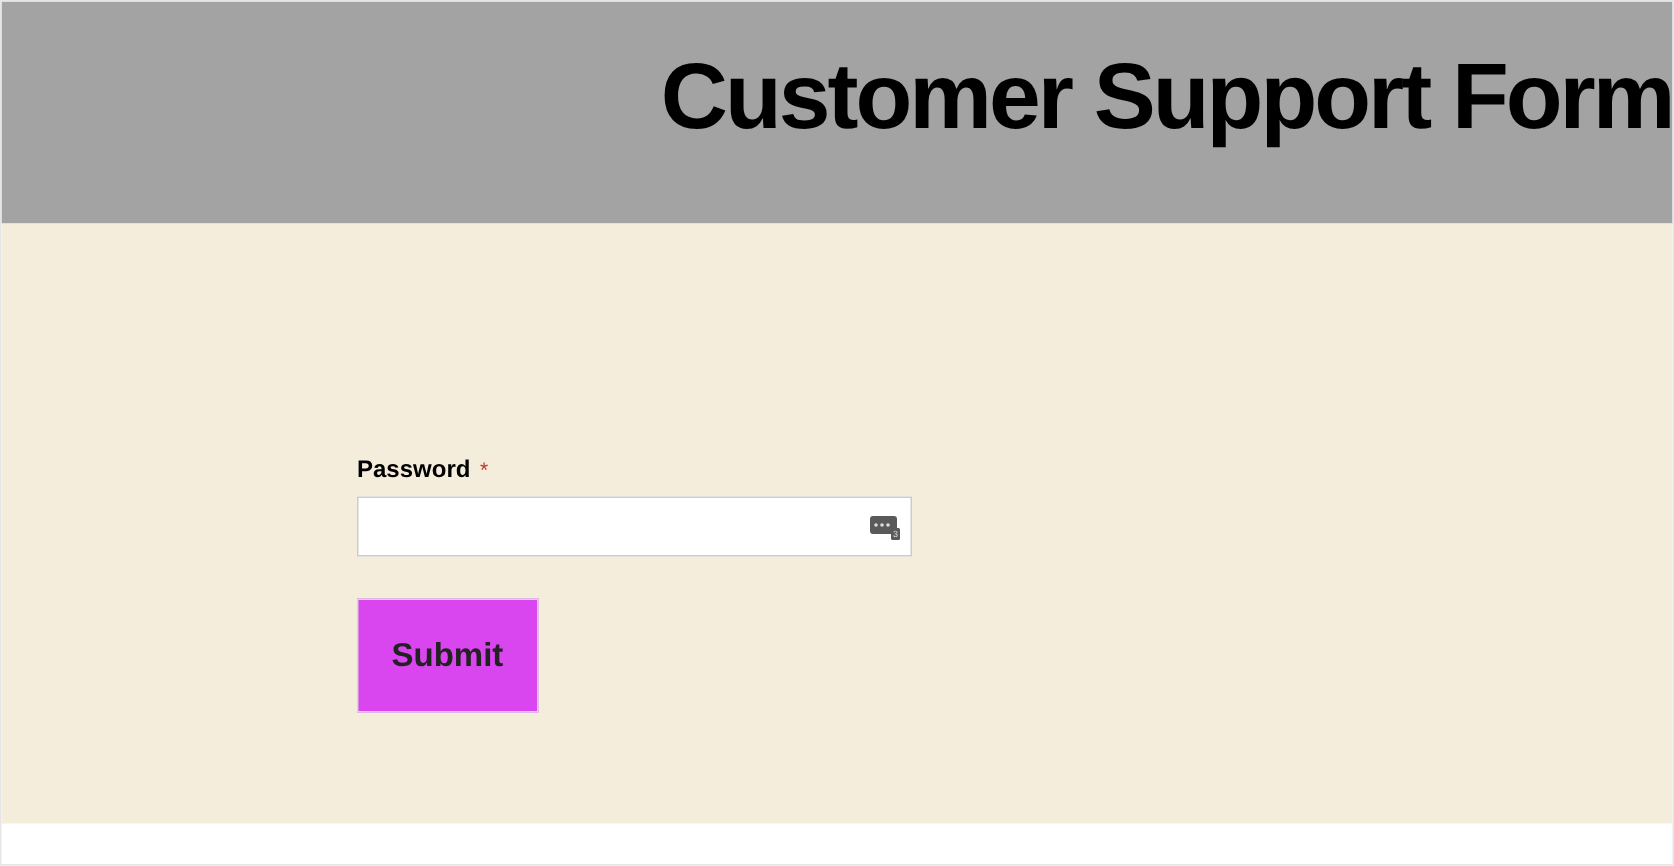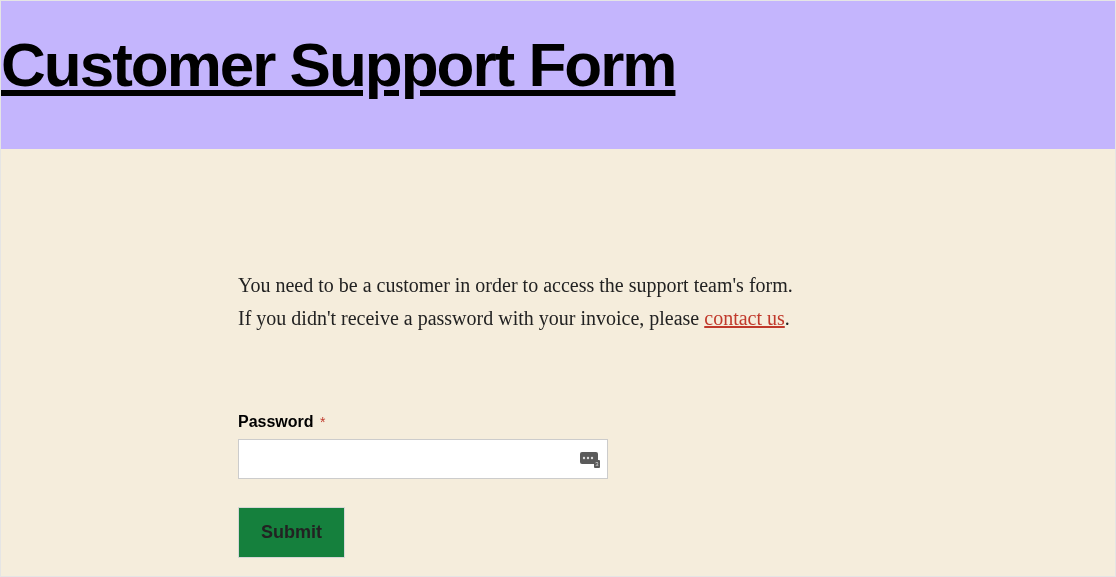--- a/index.html
+++ b/index.html
@@ -9,24 +9,23 @@
     }
     body {
       font-family: Georgia, 'Times New Roman', serif;
       background: #fff;
       width: 1116px;
       height: 577px;
       overflow: hidden;
       border: 1px solid #e5e5e5;
     }
     .header-section {
-      background: #c4b5fd;
+      background: #a3a3a3;
       padding: 30px 0 50px 0;
-      text-align: left;
-      text-decoration: underline;
+      text-align: right;
     }
     .page-title {
       font-family: -apple-system, BlinkMacSystemFont, 'Helvetica Neue', Helvetica, Arial, sans-serif;
       font-weight: 800;
       font-size: 62px;
       letter-spacing: -2px;
       color: #000;
       line-height: 1.1;
     }
     .content-section {
@@ -84,42 +83,38 @@
       right: 8px;
       top: 50%;
       transform: translateY(-50%);
       width: 20px;
       height: 18px;
       pointer-events: none;
     }
     .submit-button {
       font-family: -apple-system, BlinkMacSystemFont, 'Helvetica Neue', Helvetica, Arial, sans-serif;
       font-weight: 700;
-      font-size: 18px;
+      font-size: 22px;
       color: #222;
-      background: #15803d;
+      background: #d946ef;
       border: 1px solid #d6d6d6;
-      padding: 14px 22px;
+      padding: 24px 22px;
       cursor: pointer;
     }
   </style>
 </head>
 <body>
 
 <div class="header-section">
   <h1 class="page-title">Customer Support Form</h1>
 </div>
 
 <div class="content-section">
   <div class="inner">
 
-    <p class="intro-text">
-      <span>You need to be a customer in order to access the support team's form.</span><br>
-      <span>If you didn't receive a password with your invoice, please </span><a href="#">contact us</a><span>.</span>
-    </p>
 
     <div>
       <label class="form-label">
         <span>Password</span>
         <span class="required-asterisk">*</span>
       </label>
       <div class="password-wrapper">
         <input type="password" class="password-input" value="" style="">
         <span class="key-icon">
           <svg viewBox="0 0 20 18" width="20" height="18">

